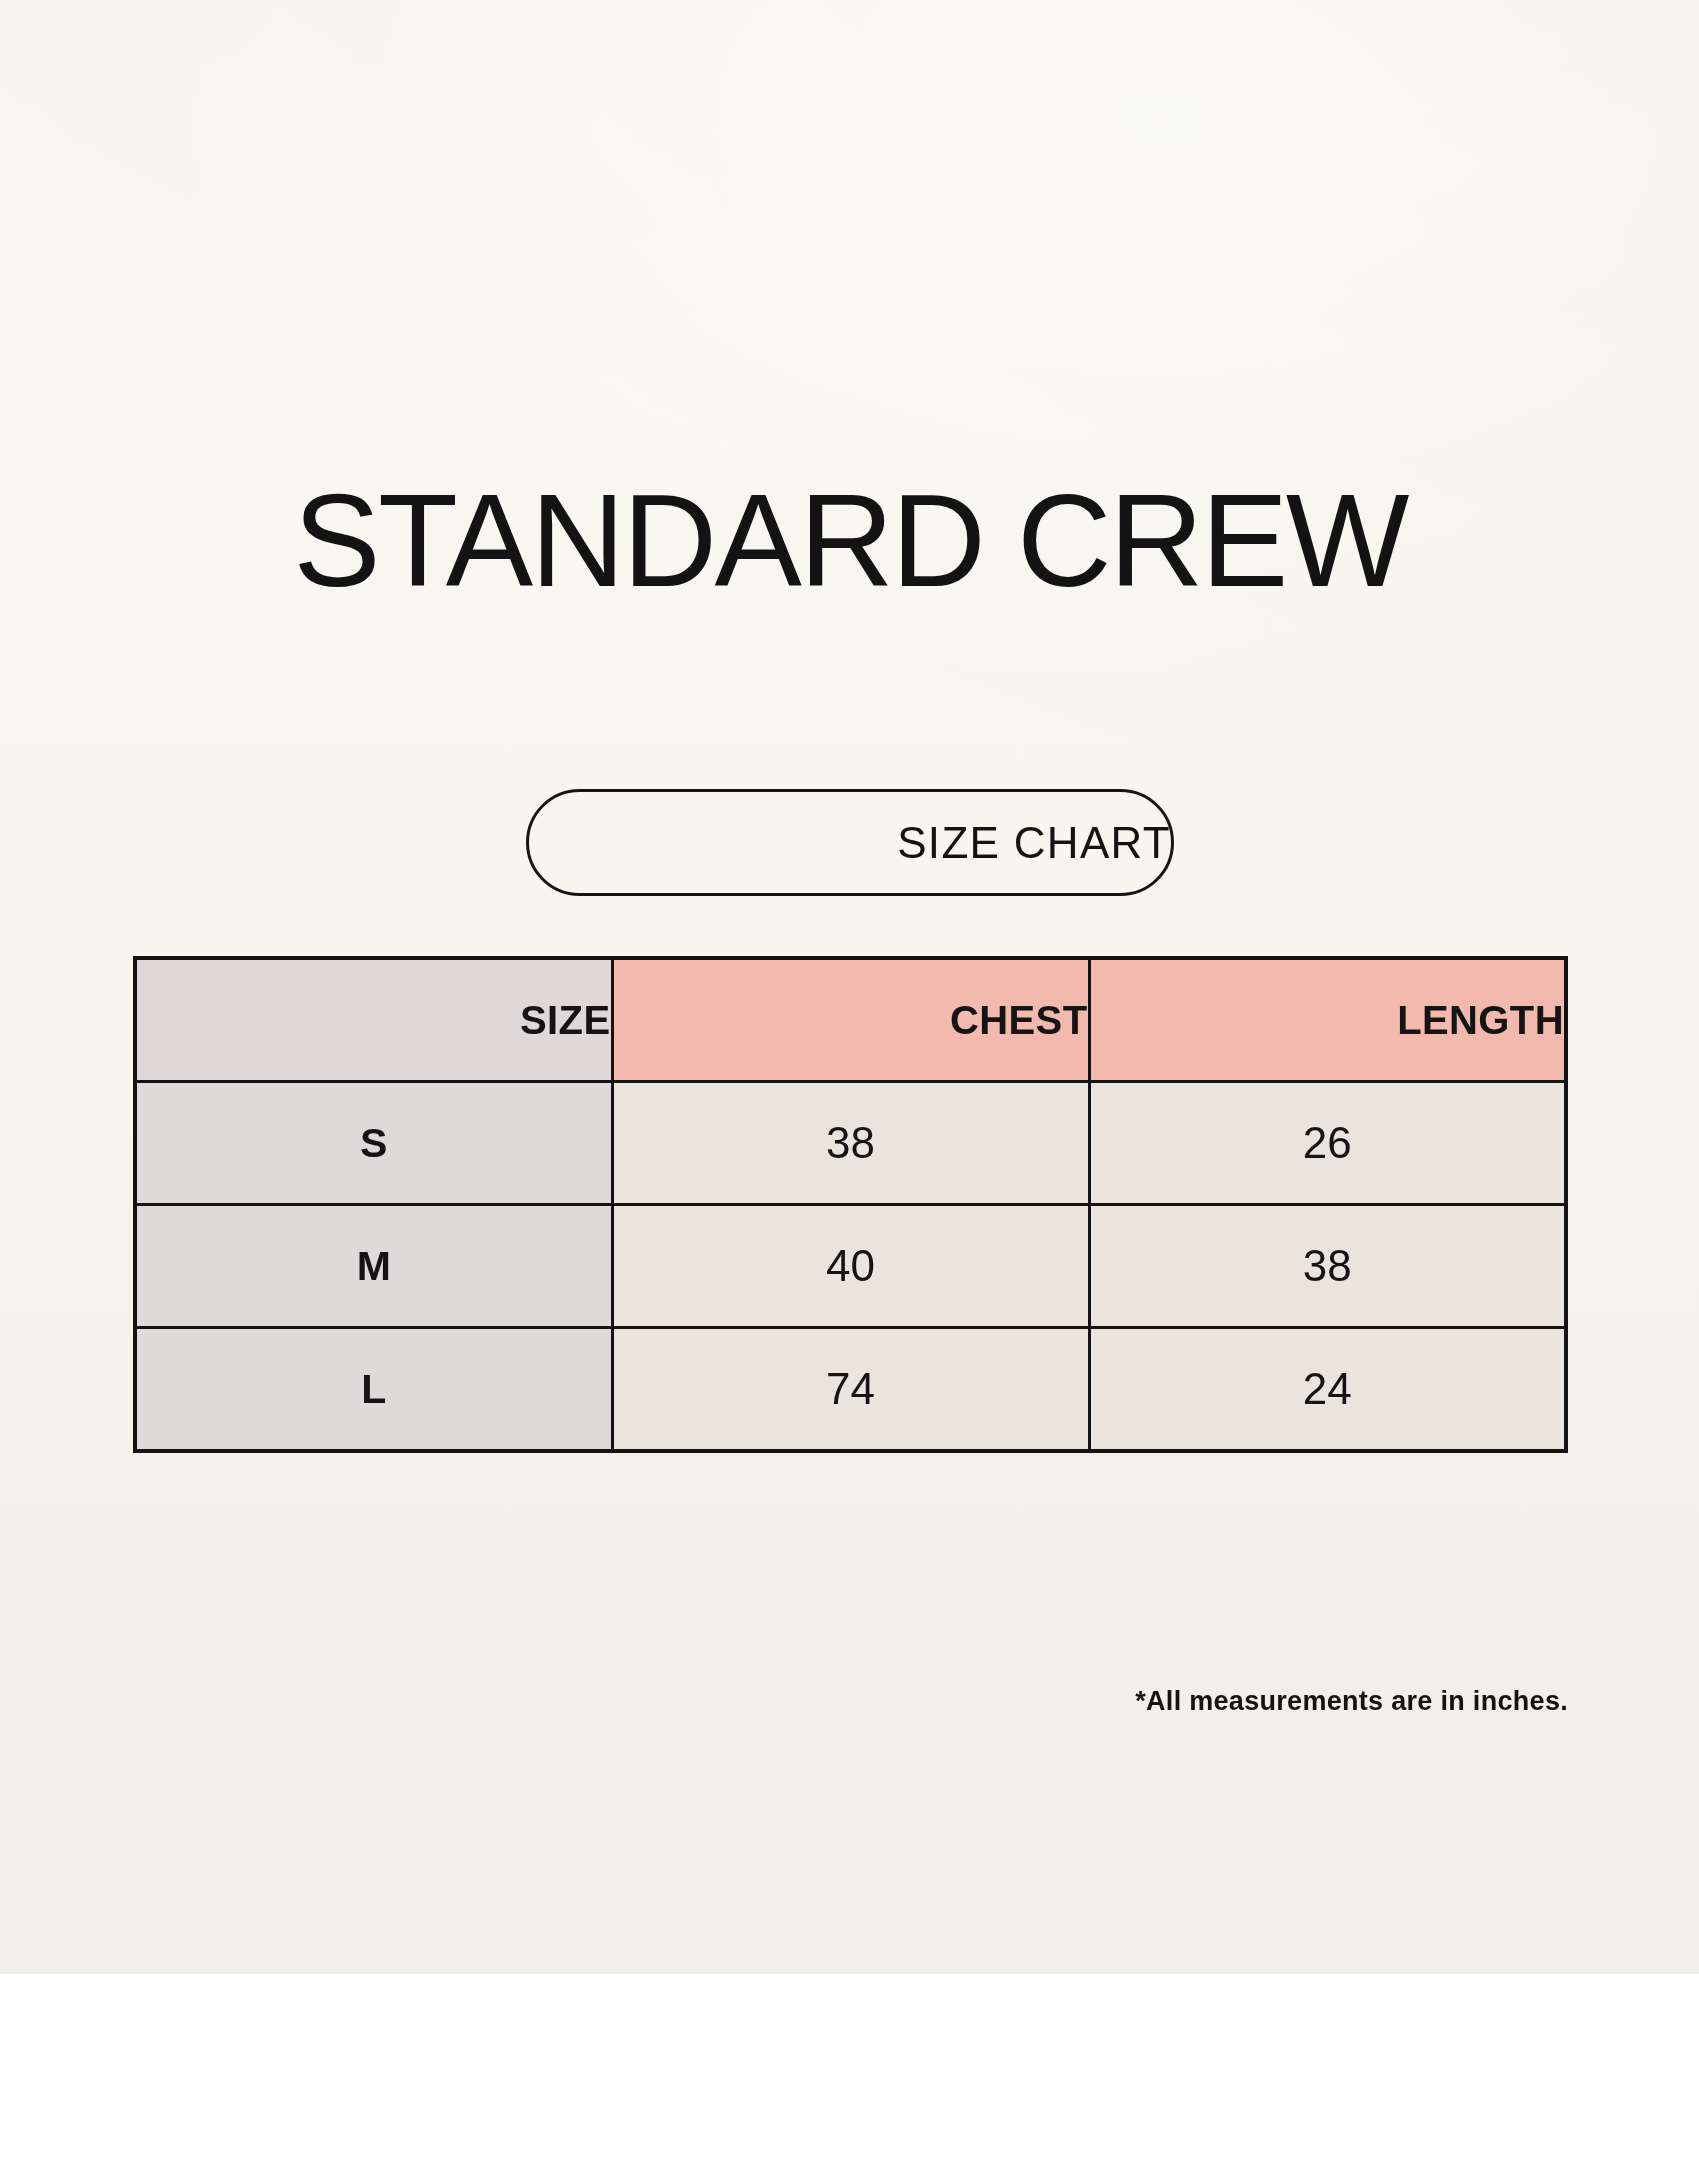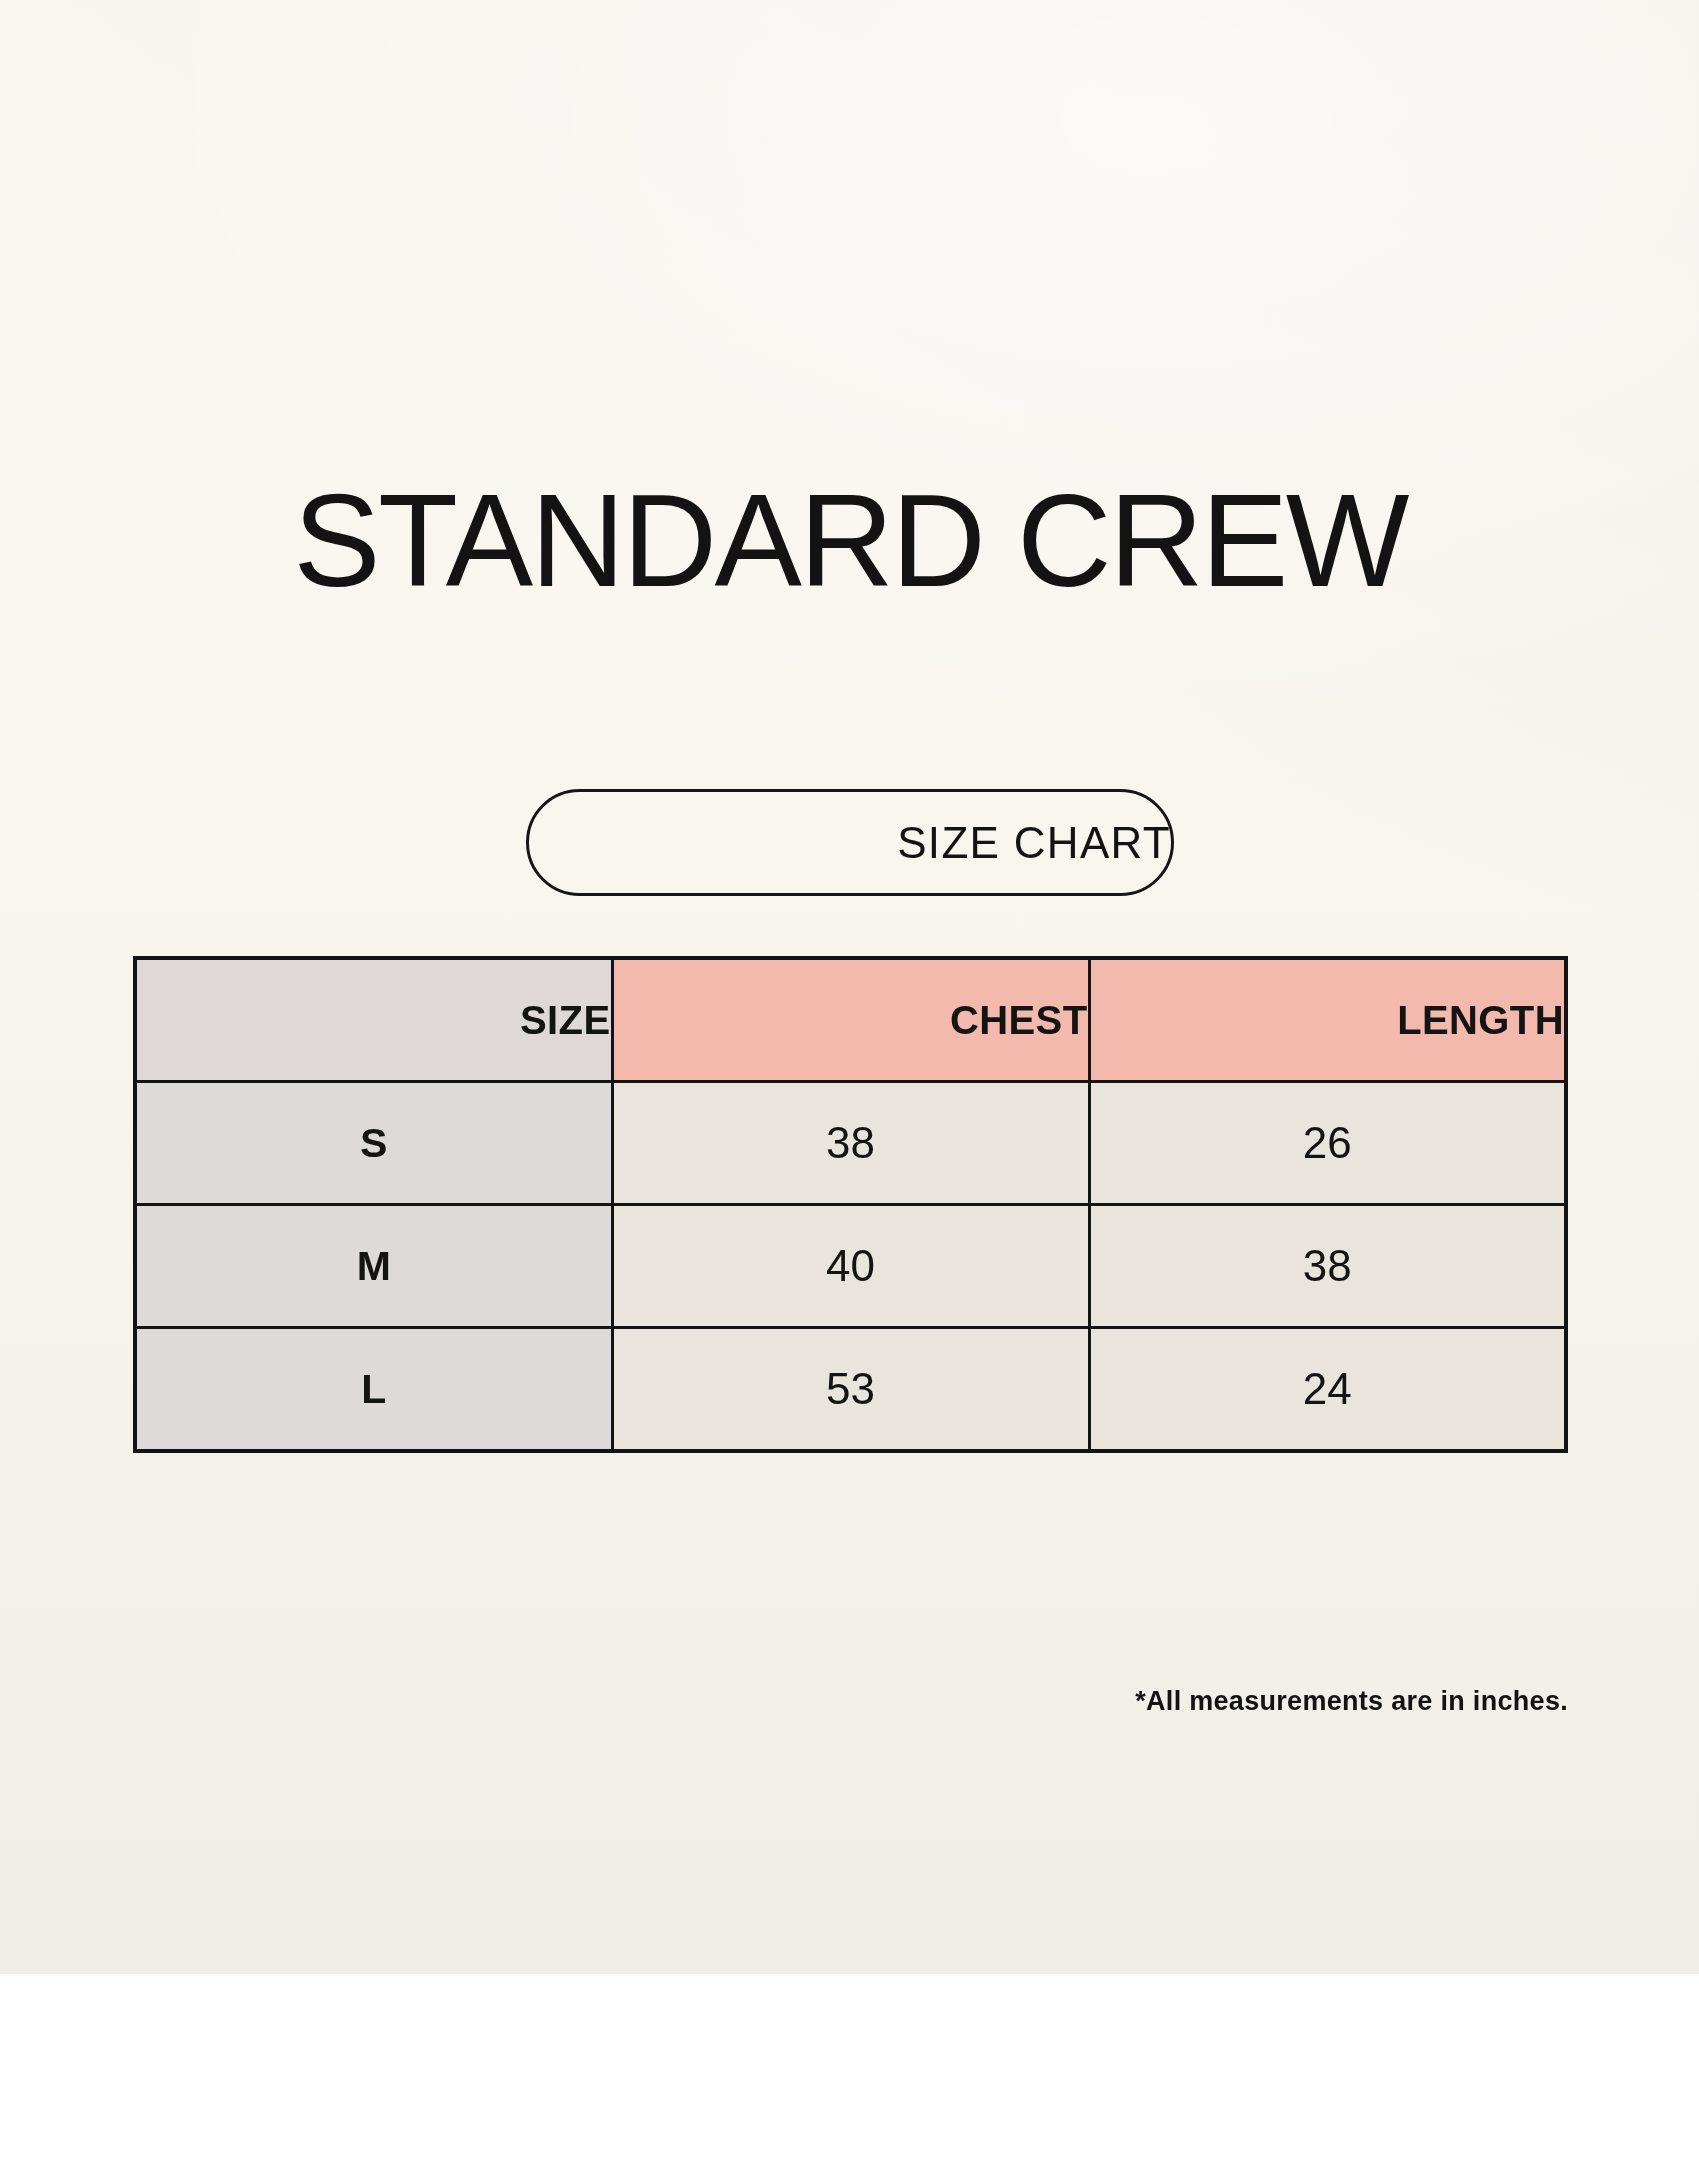--- a/index.html
+++ b/index.html
@@ -123,21 +123,21 @@
         <td class="measure cell-measure">38</td>
         <td class="measure cell-measure">26</td>
       </tr>
       <tr>
         <td class="size-label cell-size">M</td>
         <td class="measure cell-measure">40</td>
         <td class="measure cell-measure">38</td>
       </tr>
       <tr>
         <td class="size-label cell-size">L</td>
-        <td class="measure cell-measure">53</td>
+        <td class="measure cell-measure">74</td>
         <td class="measure cell-measure">24</td>
       </tr>
     </tbody>
   </table>
 
   <div class="footnote">*All measurements are in inches.</div>
 
 </div>
 
 

